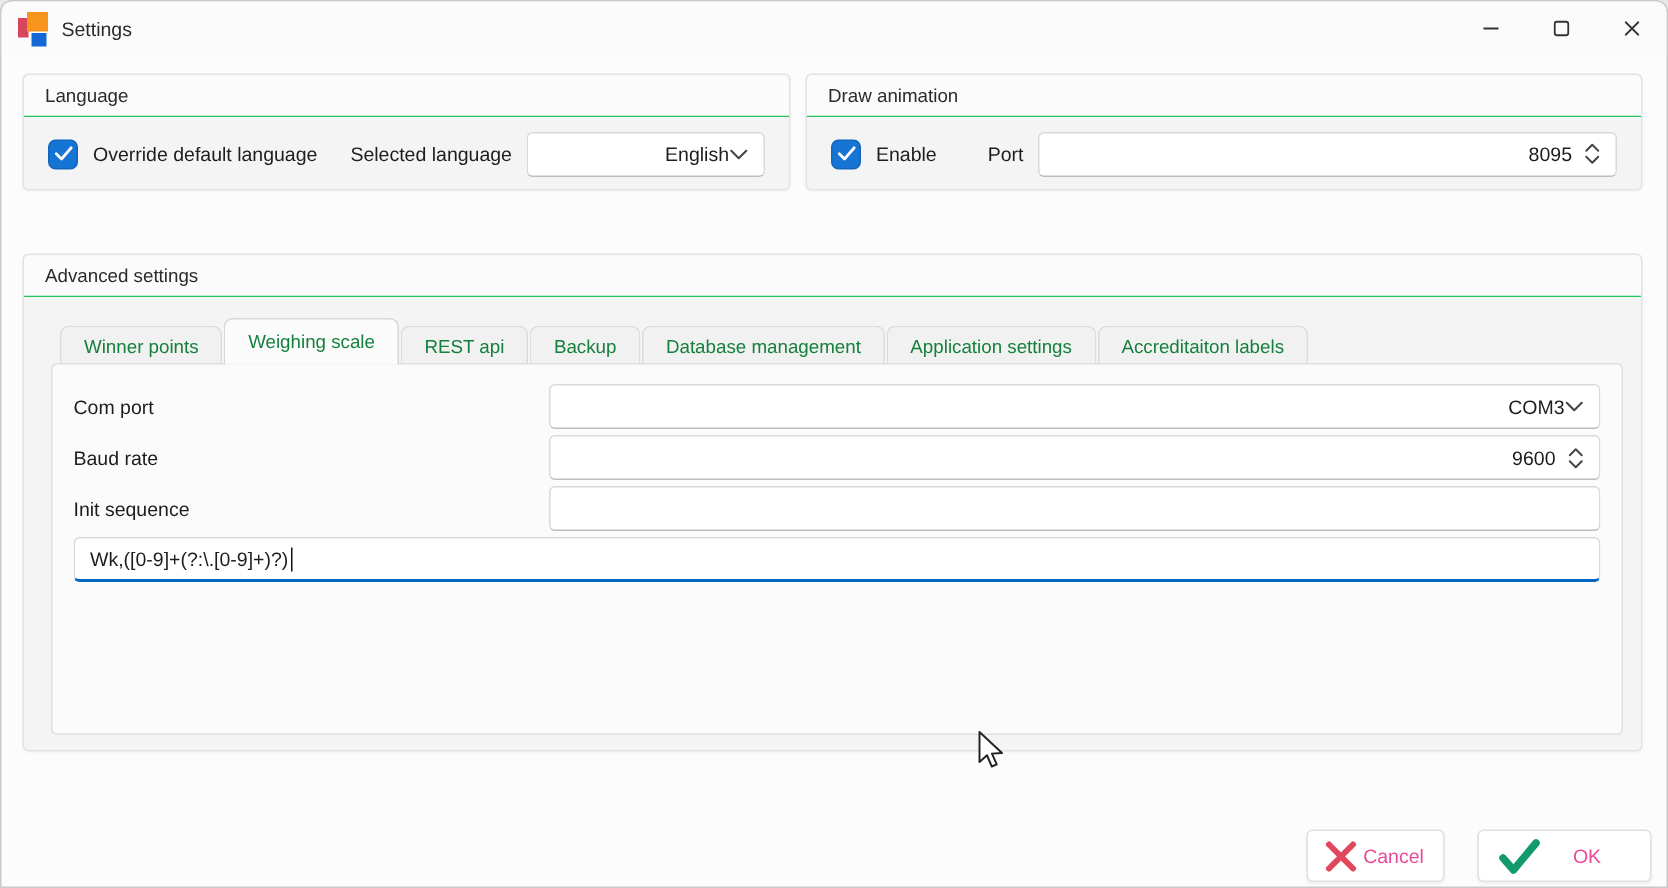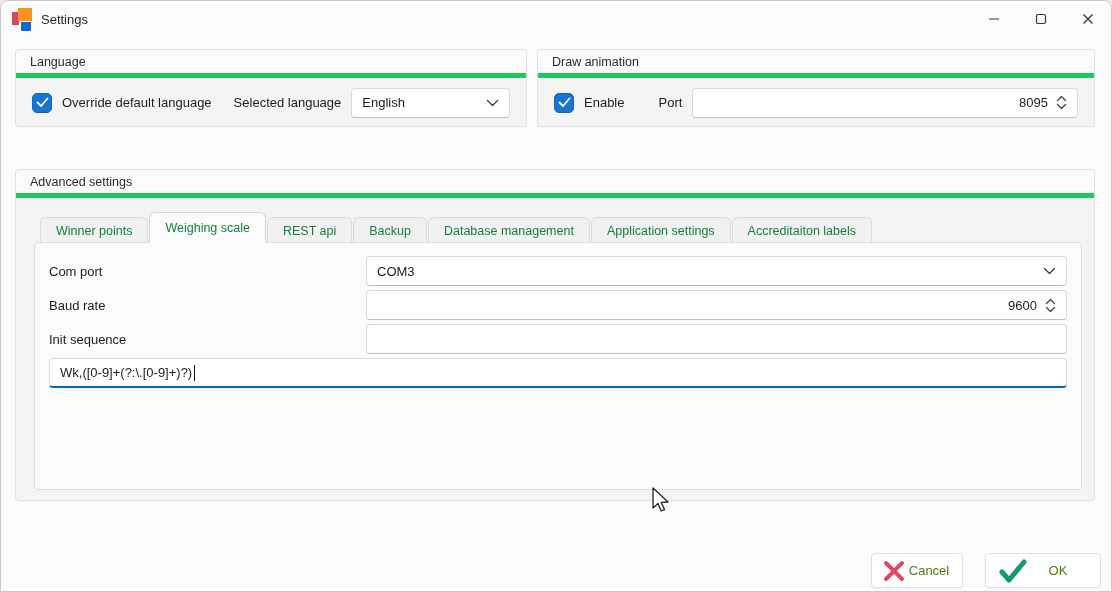--- a/index.html
+++ b/index.html
@@ -31,21 +31,21 @@
 
   
   .groupbox {
     position:absolute; background:#f4f4f4;
     border:1px solid #e2e2e2; border-radius:4px;
     box-shadow:0 1px 2px rgba(0,0,0,.03);
   }
   .group-header {
     height:28px; display:flex; align-items:center;
     padding:0 14px; background:#fbfbfb;
-    border-bottom:5px solid #22c55e;
+    border-bottom:1px solid #22c55e;
     border-radius:4px 4px 0 0; font-size:12.5px; color:#2b2b2b;
   }
   .group-body { display:flex; align-items:center; padding:0 16px; }
 
   #group-language { left:14px;  top:48px; width:512px; height:78px; }
   #group-draw     { left:536px; top:48px; width:558px; height:78px; }
   #group-advanced { left:14px;  top:168px; width:1080px; height:332px; }
   #group-language .group-body, #group-draw .group-body { height:49px; }
 
   
@@ -57,21 +57,21 @@
   }
   .checkbox-label { margin-left:10px; white-space:nowrap; }
 
   
   .combobox, .textinput, .spininput {
     height:30px; background:#ffffff;
     border:1px solid #d9d9d9; border-bottom-color:#bdbdbd;
     border-radius:4px; display:flex; align-items:center;
     padding:0 10px; font-size:13px; color:#1d1d1d;
   }
-  .combobox { justify-content:space-between; }
+  .combobox { justify-content:flex-end; }
   .spininput { justify-content:flex-end;padding-left:33px; }
   .spin-val { margin-right:8px; }
   .chev-stack { display:flex; flex-direction:column; align-items:center; line-height:0; }
   .textinput.focused {
     border-bottom:2px solid #0067c0;
     padding-bottom:0;
   }
   .caret { display:inline-block; width:1px; height:16px; background:#111; margin-left:2px; vertical-align:middle; }
 
   
@@ -109,21 +109,21 @@
 
   
   .footer {
     position:absolute; left:0; top:552px; right:10px; height:36px;
     display:flex; justify-content:flex-end; gap:22px;
   }
   .btn {
     height:35px; background:#ffffff; border:1px solid #e0e0e0;
     border-radius:4px; display:flex; align-items:center;
     box-shadow:0 1px 2px rgba(0,0,0,.05); cursor:default;
-    font-size:13px; color:#4d7c0f;
+    font-size:13px; color:#ec4899;
   }
   #btn-cancel { width:92px; padding:0 10px; }
   #btn-ok     { width:116px; padding:0 12px; }
   .btn .btn-label { flex:1; text-align:center; }
 
   
   .cursor { position:absolute; left:648px; top:485px; z-index:50; pointer-events:none; }
 </style>
 </head>
 <body>

